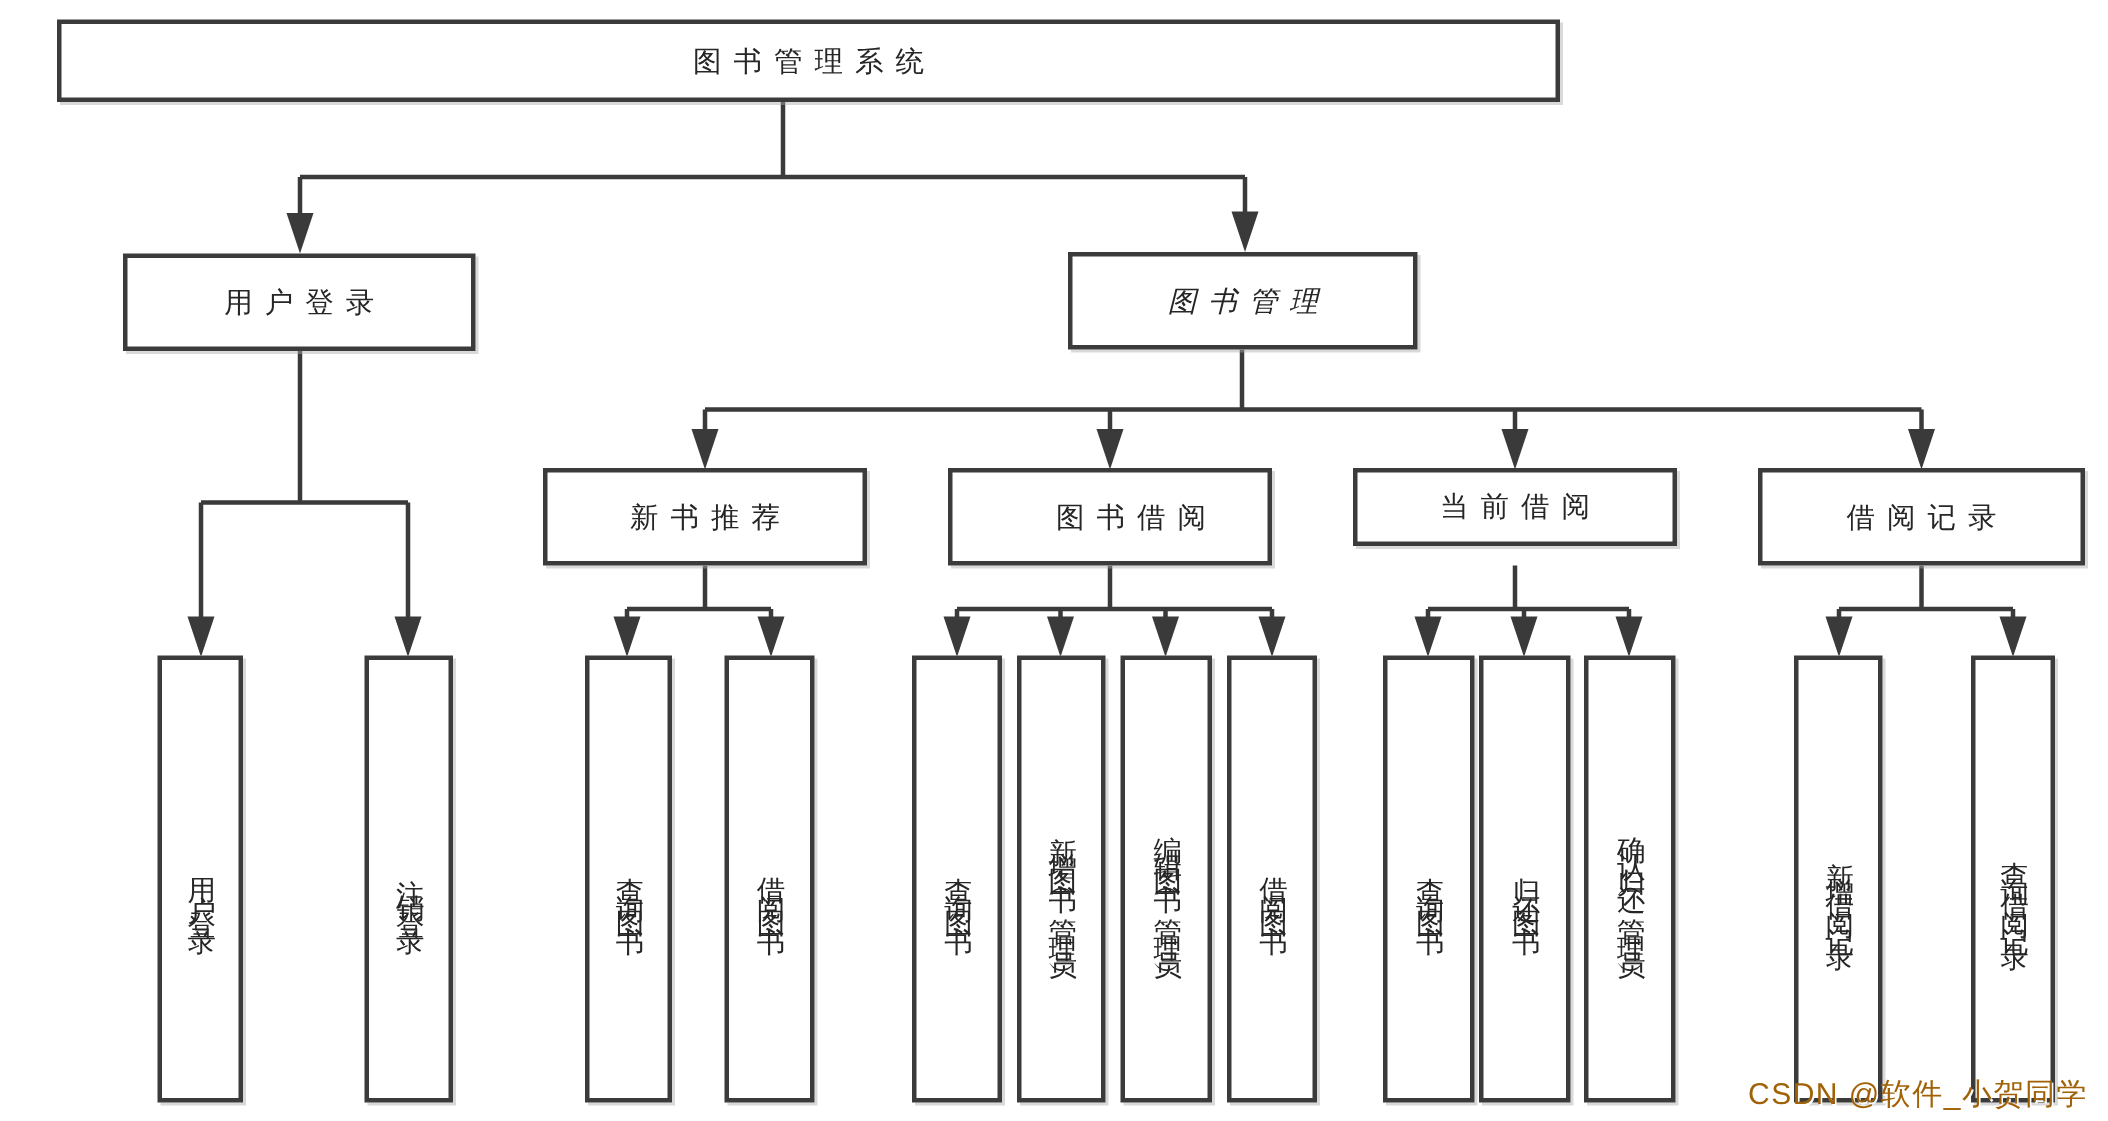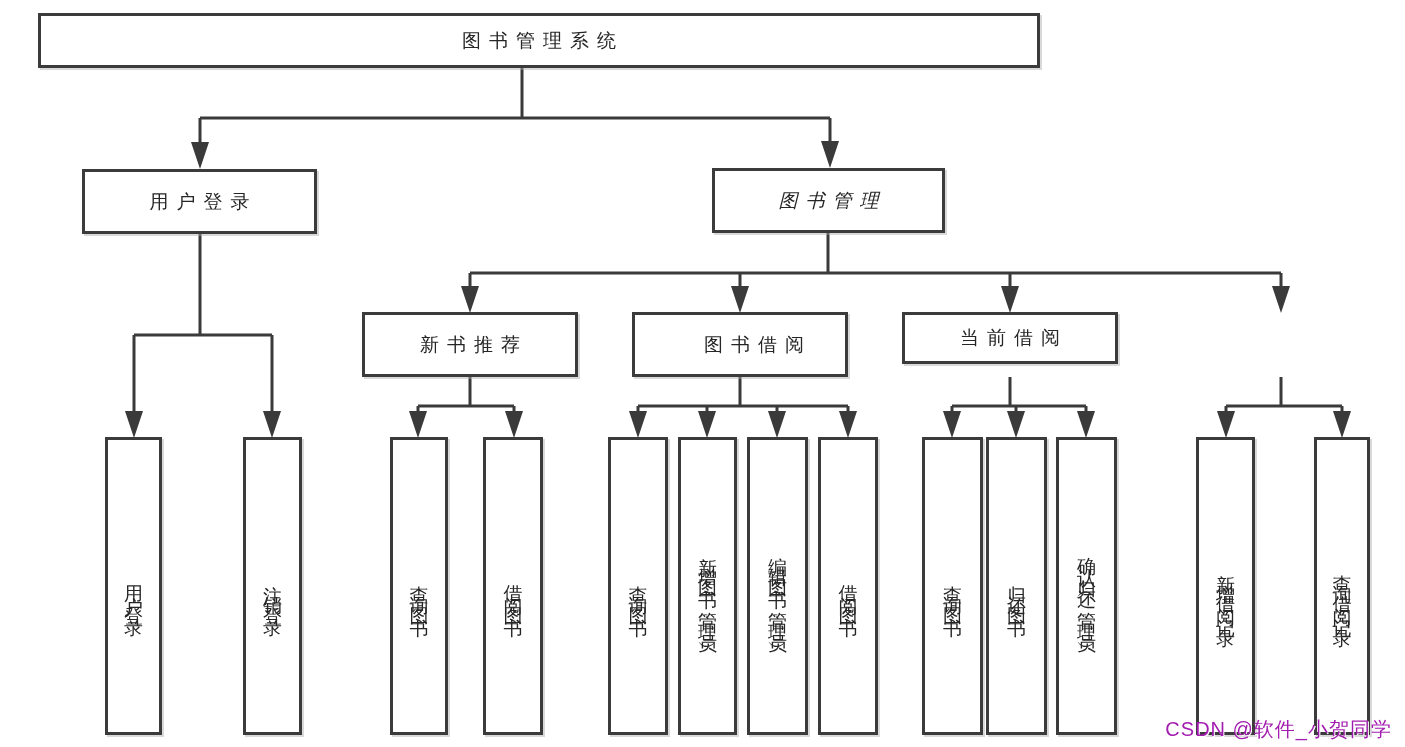--- a/index.html
+++ b/index.html
@@ -61,21 +61,21 @@
   .n-lf-8  { left: 922px;  top: 437px; width: 61px;  height: 298px; }
   .n-lf-9  { left: 986px;  top: 437px; width: 61px;  height: 298px; }
   .n-lf-10 { left: 1056px; top: 437px; width: 61px;  height: 298px; }
   .n-lf-11 { left: 1196px; top: 437px; width: 59px;  height: 298px; }
   .n-lf-12 { left: 1314px; top: 437px; width: 56px;  height: 298px; }
   #watermark {
     position: absolute;
     right: 13px;
     top: 716px;
     font-size: 20px;
-    color: #a21caf;
+    color: #a16207;
     letter-spacing: 1px;
     text-shadow: 1px 1px 0 #ffffff;
     z-index: 5;
   }
 </style>
 </head>
 <body>
 
 <div id="stage">
 
@@ -120,20 +120,21 @@
   </svg>
 
   <div class="box n-root">图书管理系统</div>
 
   <div class="box n-l2-0">用户登录</div>
   <div class="box n-l2-1">图书管理</div>
 
   <div class="box n-l3-0">新书推荐</div>
   <div class="box n-l3-1">图书借阅</div>
   <div class="box n-l3-2">当前借阅</div>
+  <div class="box n-l3-3">借阅记录</div>
 
   <div class="box leaf n-lf-0">用户登录</div>
   <div class="box leaf n-lf-1">注销登录</div>
   <div class="box leaf n-lf-2">查询图书</div>
   <div class="box leaf n-lf-3">借阅图书</div>
   <div class="box leaf n-lf-4">查询图书</div>
   <div class="box leaf n-lf-5">新增图书（管理员）</div>
   <div class="box leaf n-lf-6">编辑图书（管理员）</div>
   <div class="box leaf n-lf-7">借阅图书</div>
   <div class="box leaf n-lf-8">查询图书</div>

